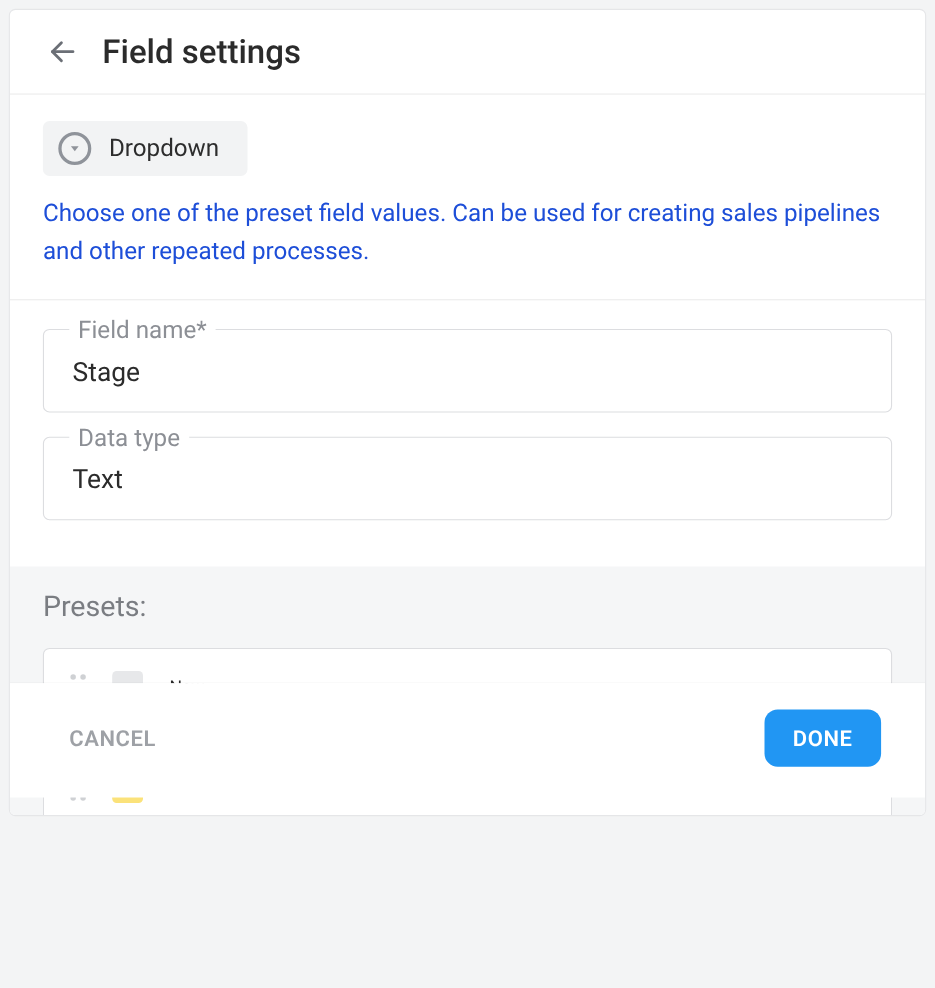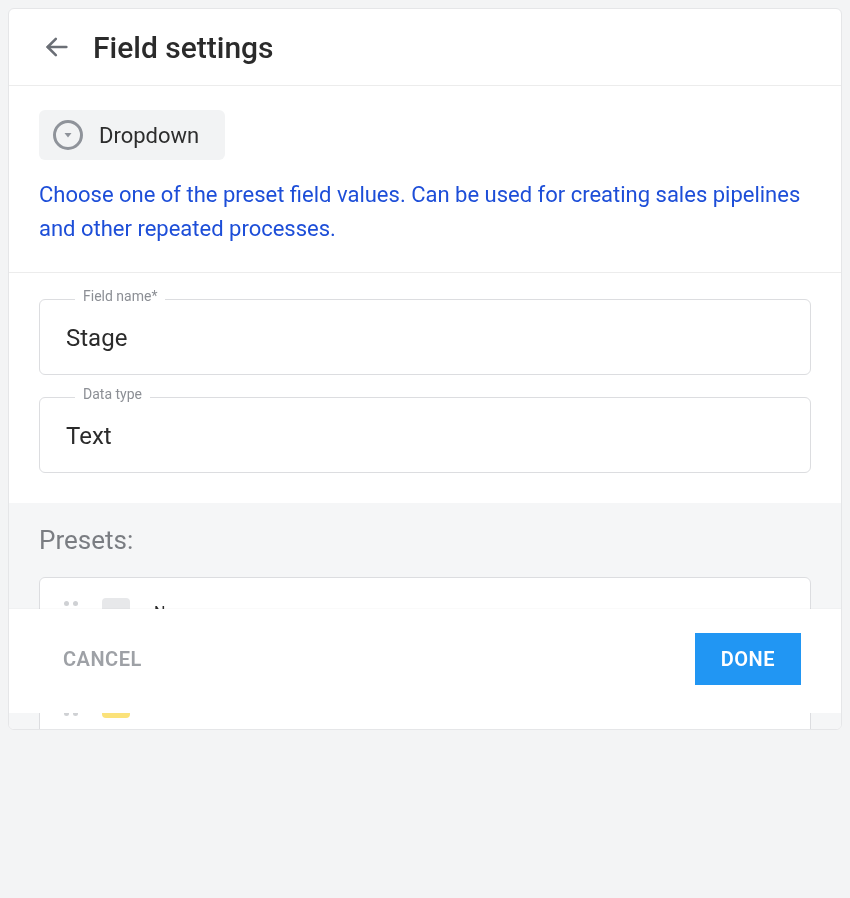--- a/index.html
+++ b/index.html
@@ -78,24 +78,24 @@
   .section-form {
     padding: 26px 30px 30px 30px;
   }
   .field-wrap {
     position: relative;
     margin-bottom: 22px;
   }
   .floating-label {
     position: absolute;
     top: -11px;
-    left: 36px;
+    left: 24px;
     background: #ffffff;
     padding: 0 8px;
-    font-size: 14px;
+    font-size: 22px;
     color: #8c8f95;
   }
   .text-input, .select-box {
     width: 100%;
     border: 1px solid #dcdde0;
     border-radius: 6px;
     padding: 24px 26px 22px 26px;
     font-size: 24px;
     color: #2b2b2b;
     background: #ffffff;
@@ -166,21 +166,21 @@
     border: none;
     font-family: inherit;
   }
   .btn-done {
     background: #2196f3;
     color: #ffffff;
     font-size: 20px;
     font-weight: 600;
     letter-spacing: 0.5px;
     border: none;
-    border-radius: 0;
+    border-radius: 12px;
     padding: 14px 26px;
     cursor: pointer;
     font-family: inherit;
   }
   
   .preset-clip {
     height: 60px;
     overflow: hidden;
     margin-bottom: 0;
   }
@@ -210,21 +210,21 @@
       <span class="chip-label">Dropdown</span>
     </div>
     <p class="description">Choose one of the preset field values. Can be used for creating sales pipelines and other repeated processes.</p>
   </div>
 
   <div class="section-form">
     <div class="field-wrap">
       <label class="floating-label">Field name*</label>
       <input class="text-input" type="text" value="Stage" style="">
     </div>
-    <div class="field-wrap" style="margin-bottom:0">
+    <div class="field-wrap" style="margin-bottom:12px">
       <label class="floating-label">Data type</label>
       <div class="select-box">
         <span>Text</span>
       </div>
     </div>
   </div>
 
   <div class="section-presets">
     <div class="presets-heading">Presets:</div>
 

